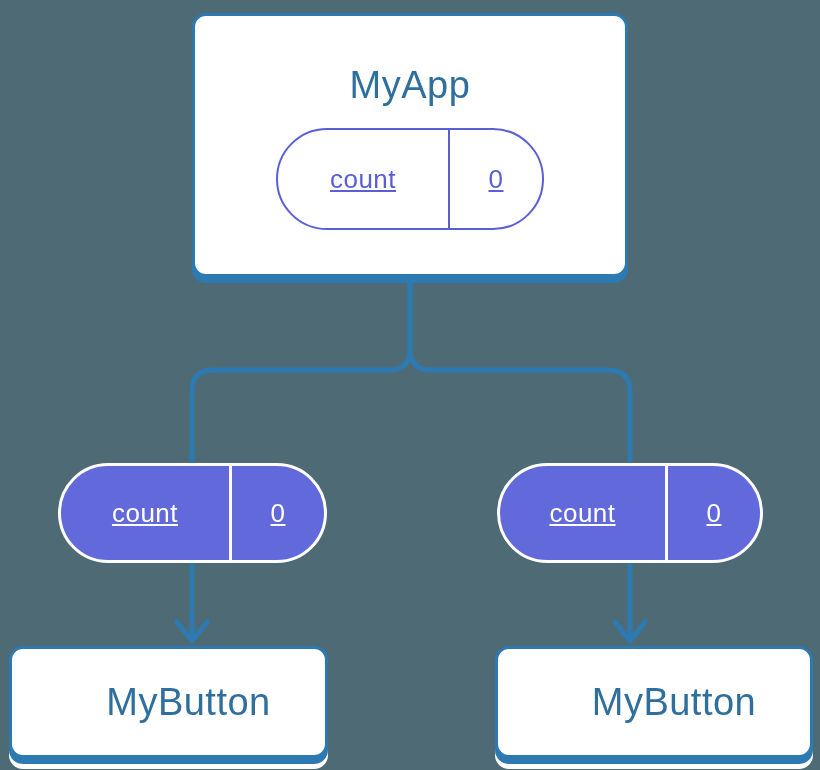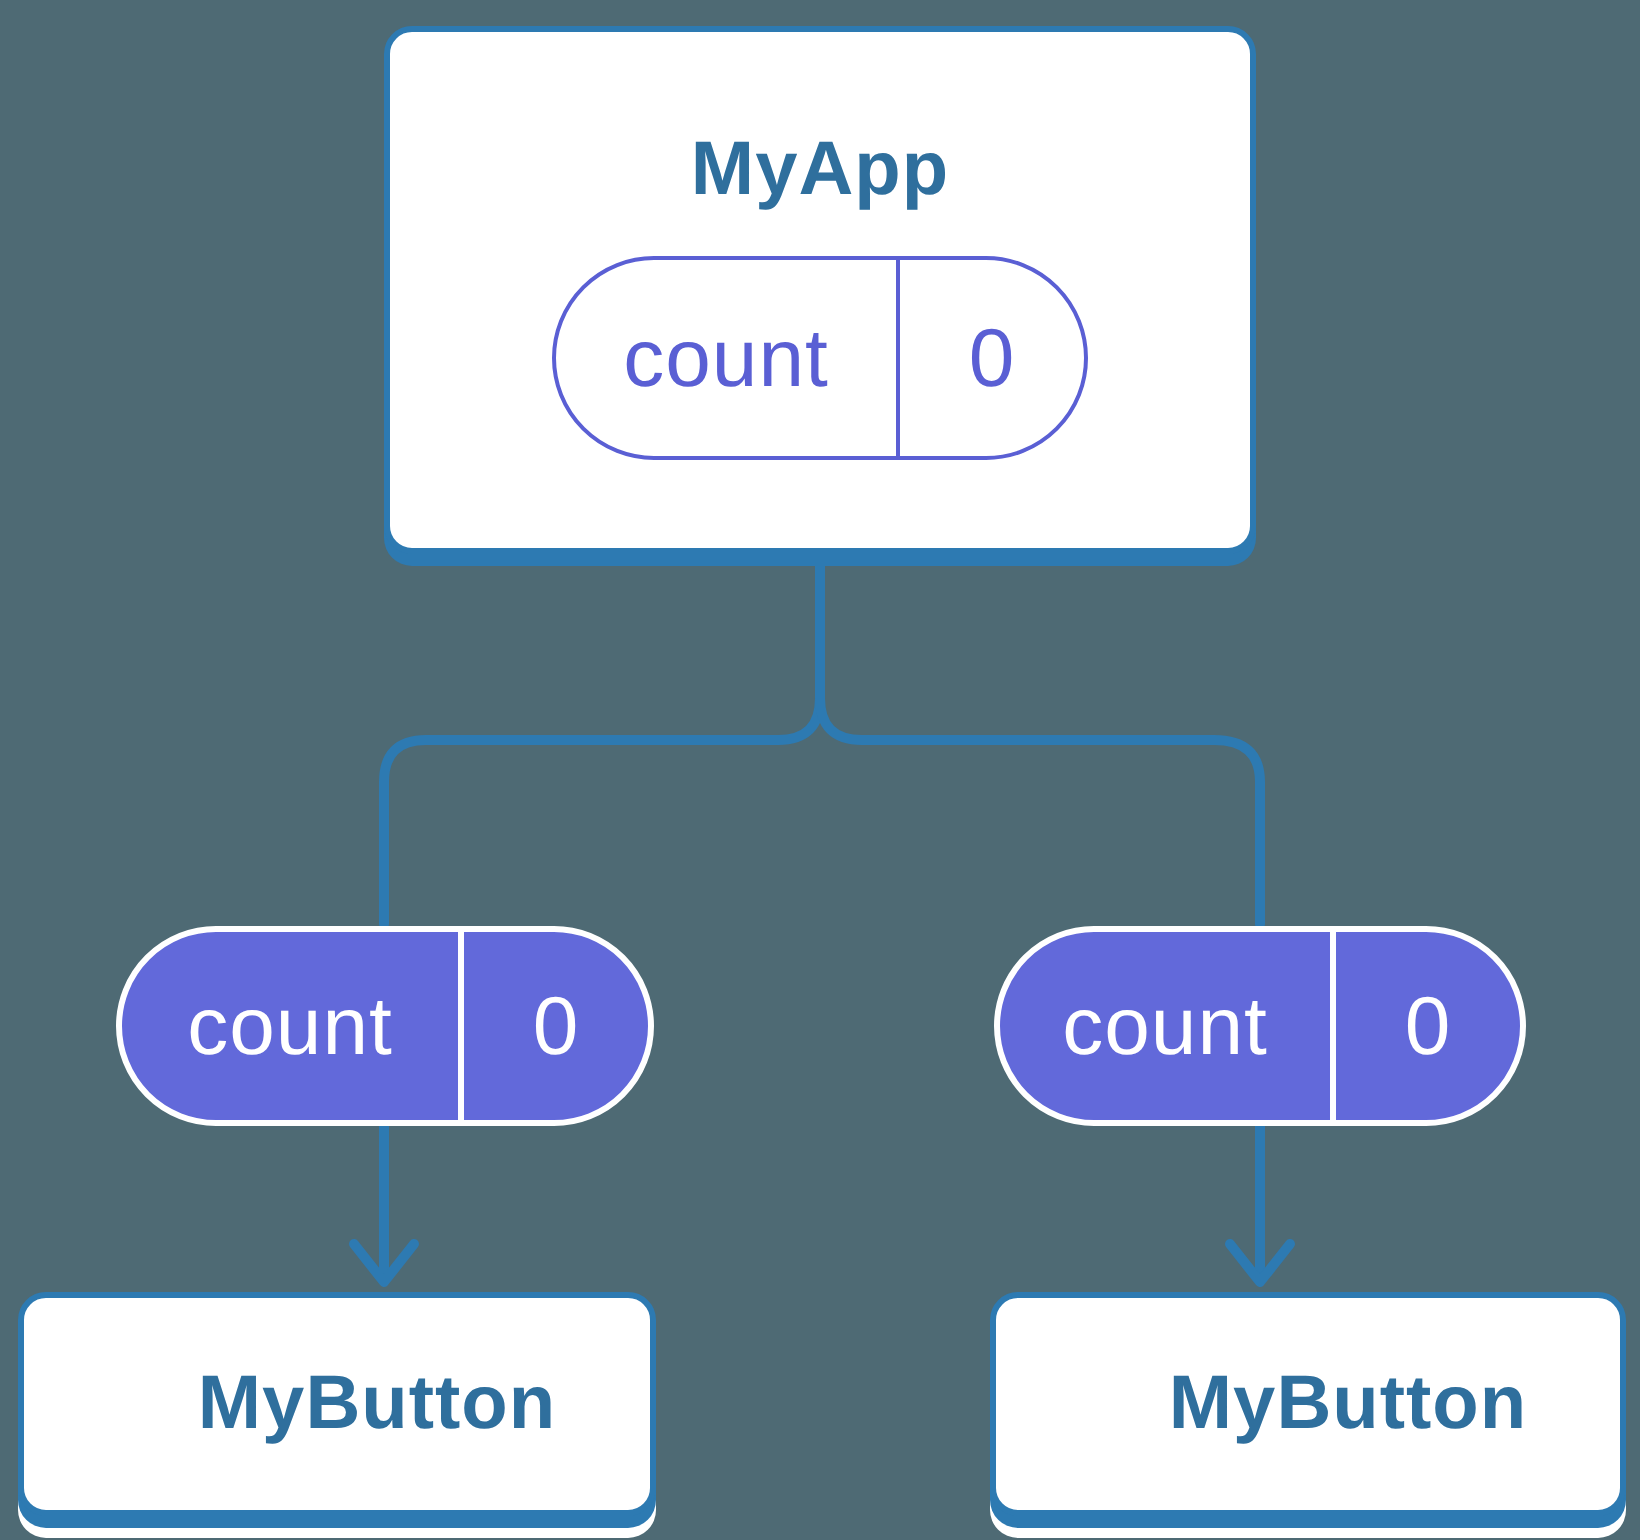--- a/index.html
+++ b/index.html
@@ -53,21 +53,21 @@
   }
   .card--button-right {
     left: 495px;
     top: 646px;
     width: 318px;
     height: 112px;
   }
   .card-title {
     color: #2f6f9d;
     font-size: 38px;
-    font-weight: 700;
+    font-weight: 400;
     letter-spacing: 0.5px;
   }
   .card--app .card-title {
     margin-top: 48px;
   }
   .pill {
     box-sizing: border-box;
     display: flex;
     align-items: stretch;
     border-radius: 52px;
@@ -96,22 +96,23 @@
   .pill--right {
     left: 497px;
     top: 463px;
     width: 266px;
     height: 100px;
   }
   .pill-cell {
     display: flex;
     align-items: center;
     justify-content: center;
-    font-size: 41px;
+    font-size: 26px;
     letter-spacing: 0.5px;
+    text-decoration: underline;
   }
   .pill-cell--name {
     flex: 1 1 auto;
   }
   .pill-cell--value {
     width: 92px;
   }
   .pill-divider {
     width: 0;
     border-left: 2.5px solid #5a5fd4;

